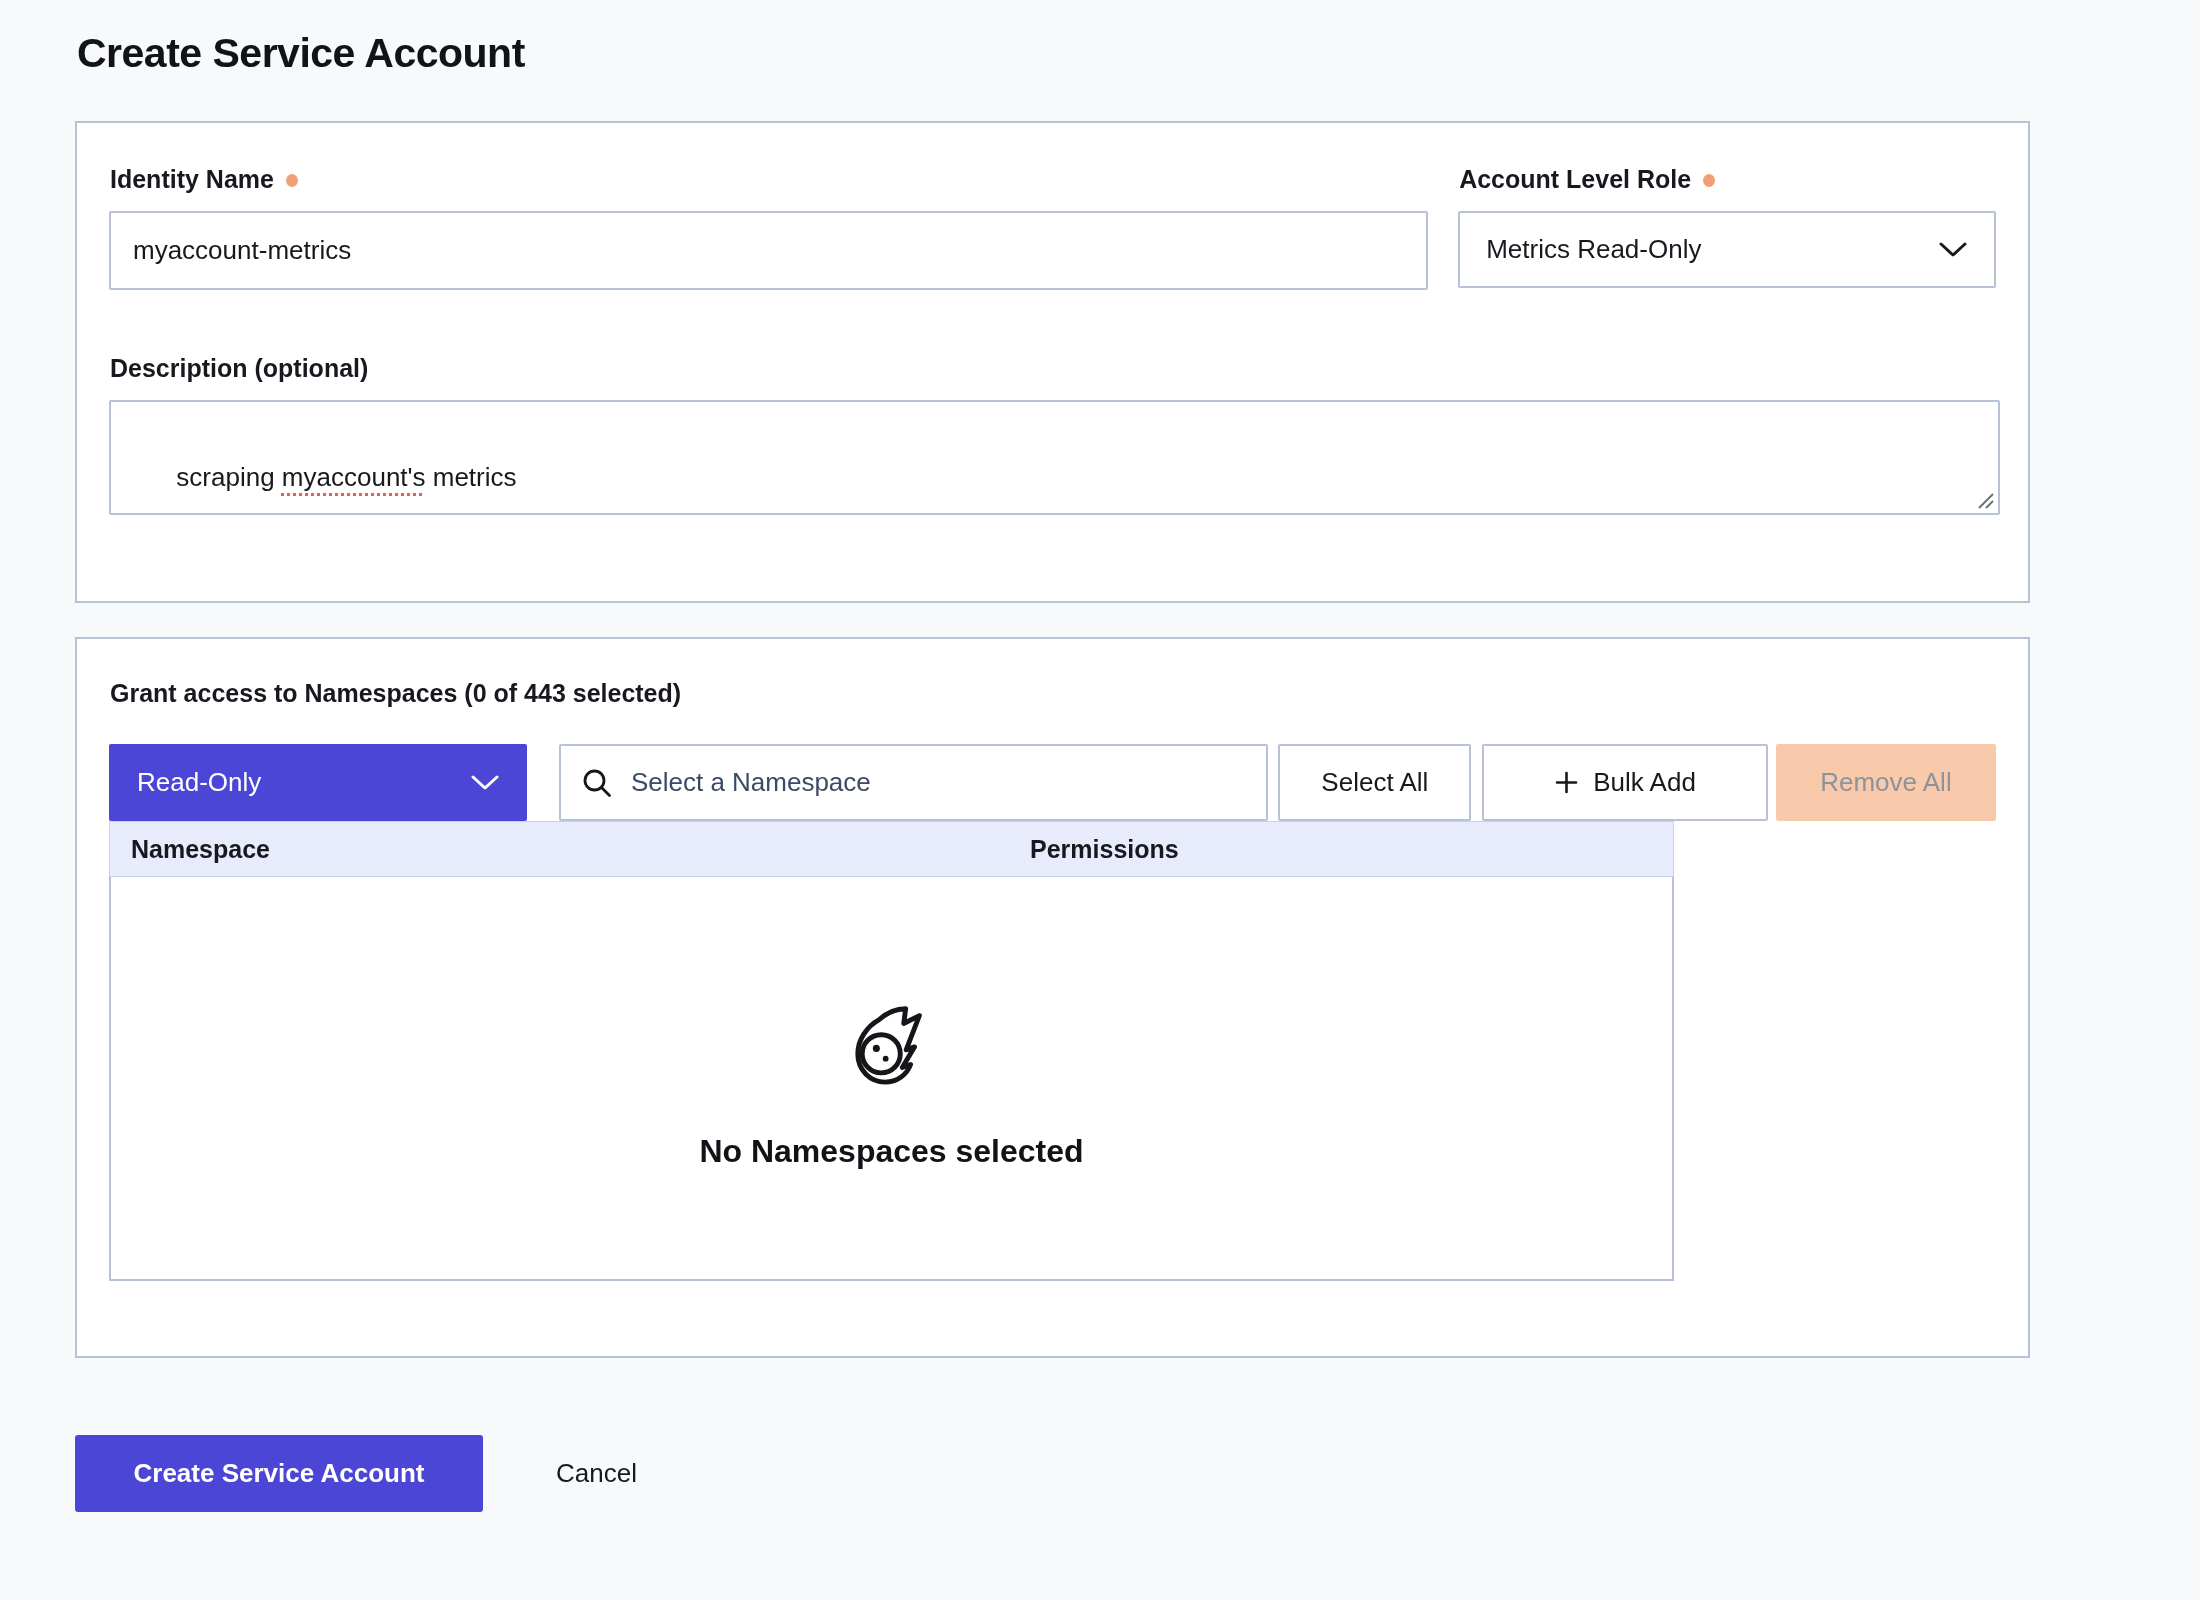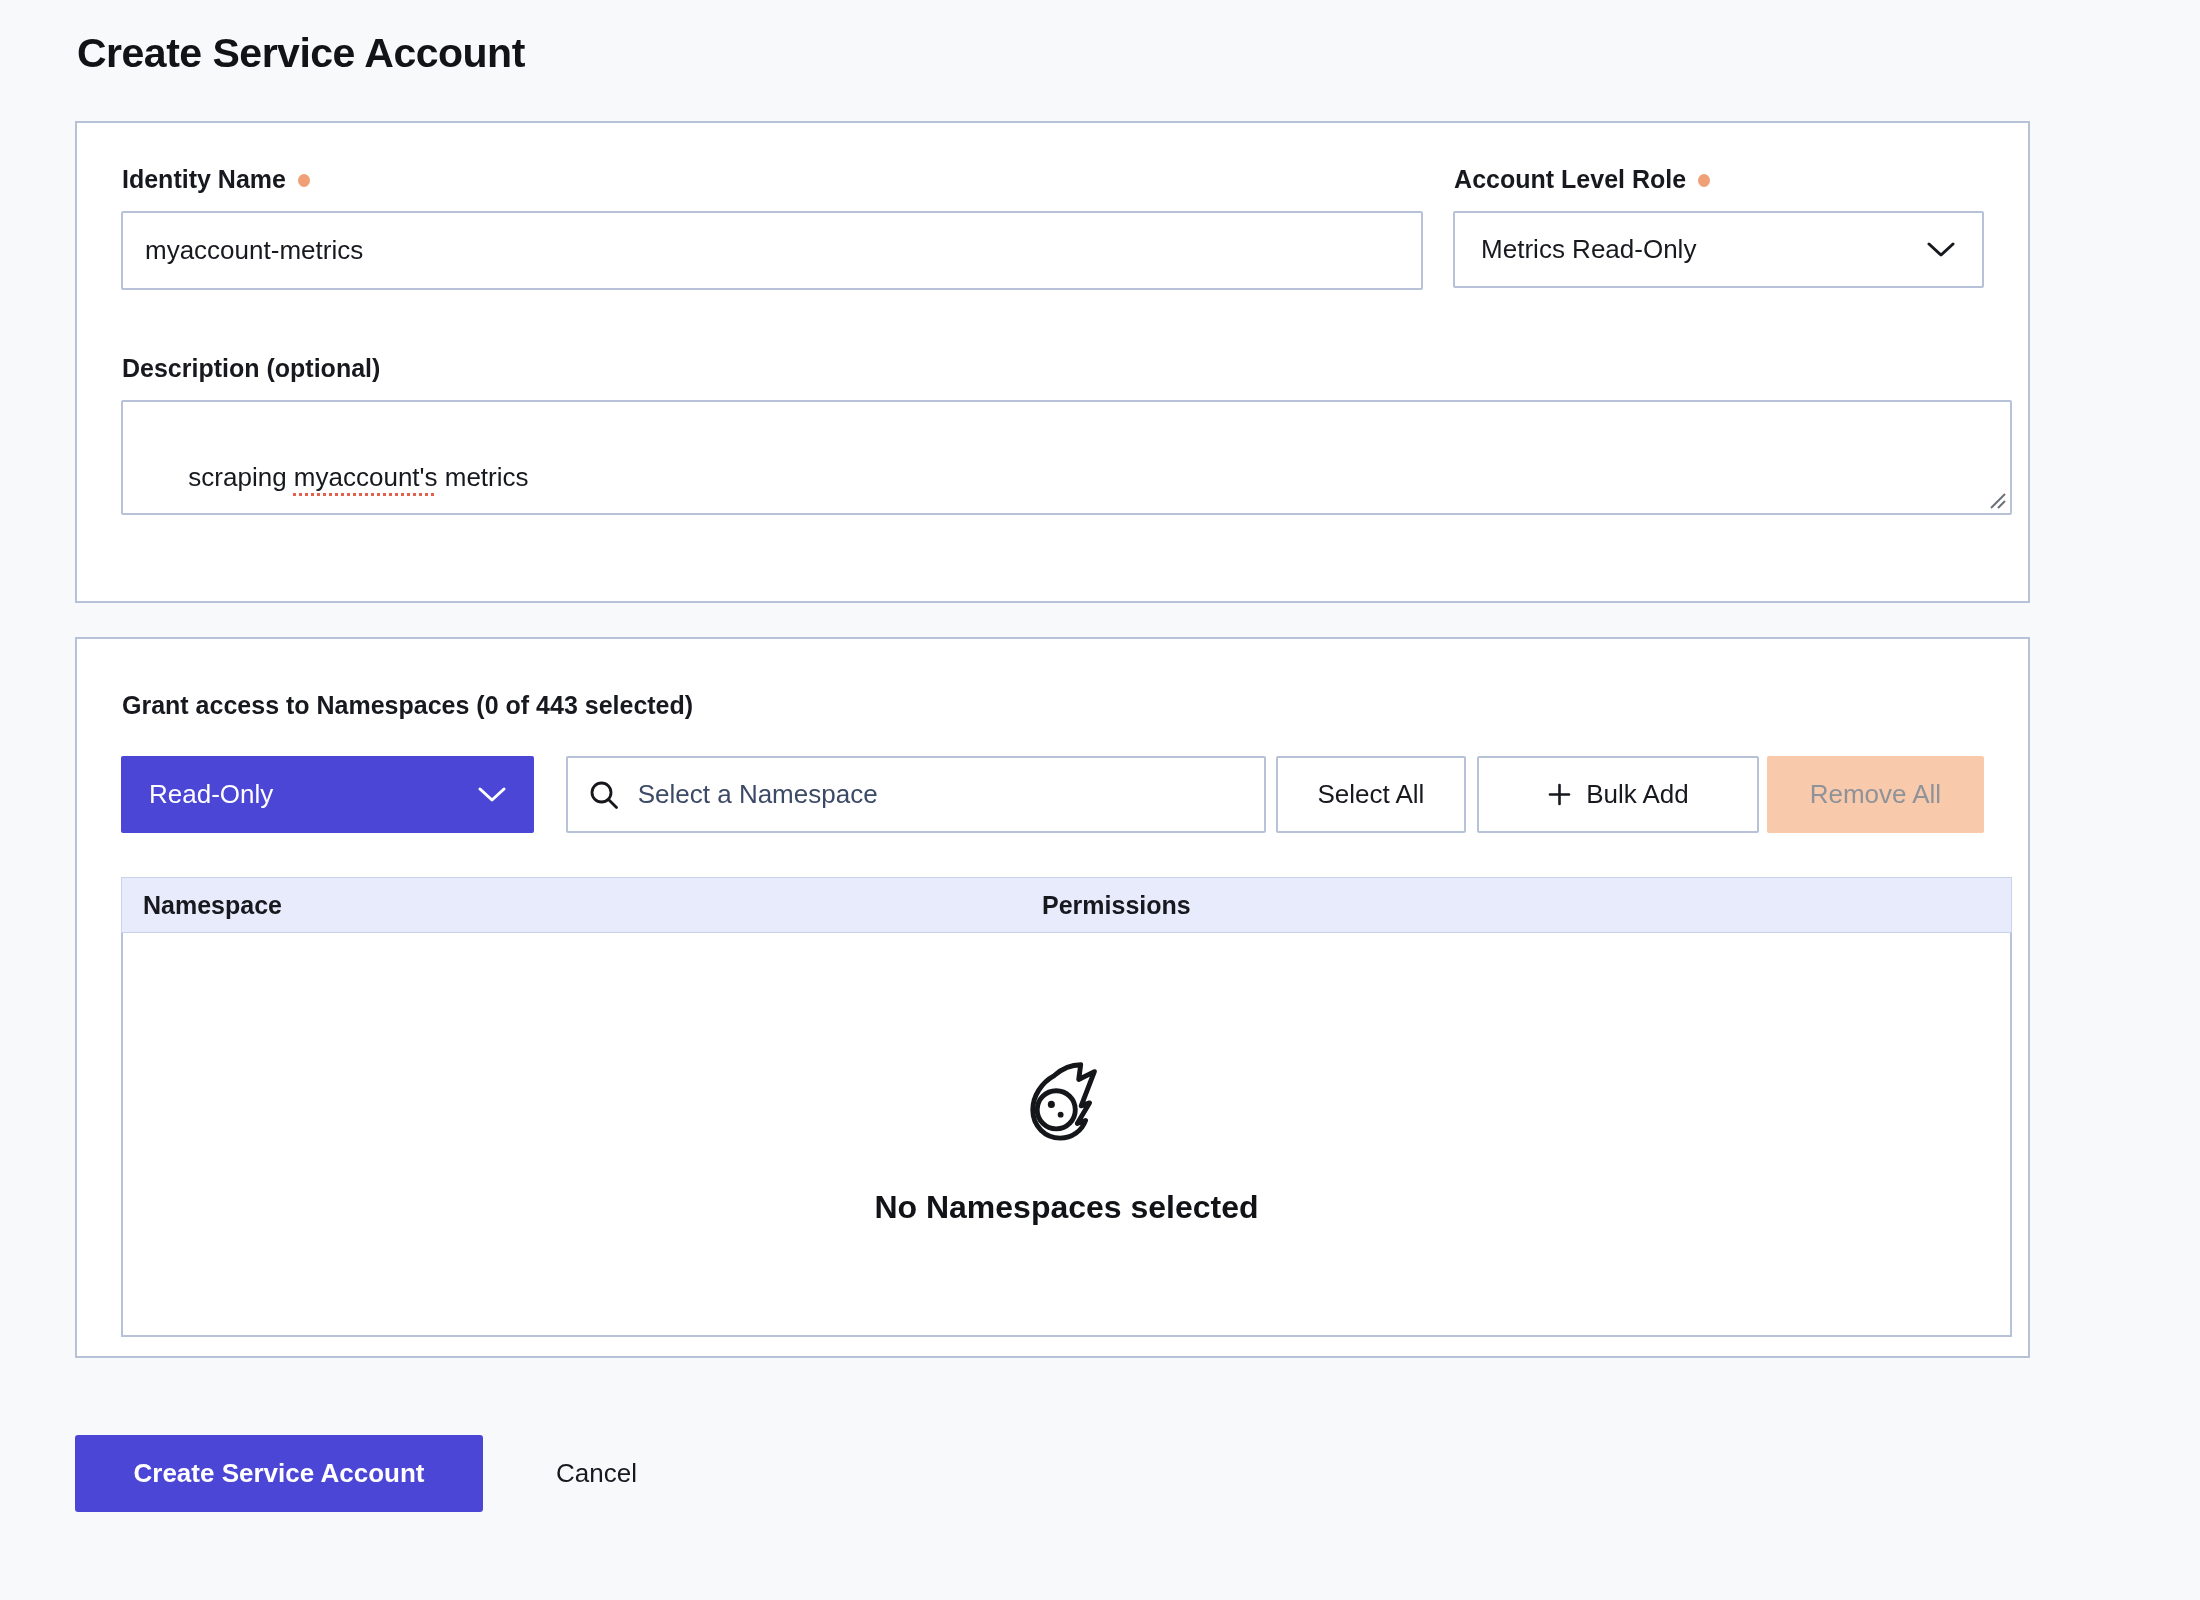--- a/index.html
+++ b/index.html
@@ -9,21 +9,21 @@
     background:#f8f9fb;
     font-family:"Liberation Sans", sans-serif;
     color:#17191e;
   }
   h1.page-title {
     margin:30px 0 0 77px;
     font-size:41px; font-weight:700; letter-spacing:-0.5px; color:#111317;
   }
   .card {
     width:1955px; margin-left:75px; background:#ffffff;
-    border:2px solid #b7c1d8; padding:44px;
+    border:2px solid #b7c1d8; padding:32px;
   }
   .card-1 { margin-top:44px; height:482px; padding-top:32px; }
   .card-2 { margin-top:34px; height:721px; }
 
   .field-label {
     display:flex; align-items:center; gap:12px;
     font-size:25px; font-weight:700; color:#17191e;
     margin:9px 0 17px 1px; line-height:30px;
   }
   .req-dot { width:12px; height:13px; border-radius:50%; background:#f0a077; margin-top:2px; }
@@ -80,21 +80,21 @@
     border:none; outline:none; flex:1; font-family:"Liberation Sans", sans-serif;
     font-size:26px; color:#17191e; background:transparent;
   }
   .search-wrap input::placeholder { color:#3c4a67; opacity:1; }
   .select-all-btn { margin-left:10px; width:198px; }
   .bulk-add-btn { margin-left:11px; width:293px; gap:14px; }
   .remove-all-btn {
     margin-left:8px; width:226px; background:#f8c9ab; border:none; color:#8e9299; cursor:default;
   }
 
-  .ns-table { margin-top:44px; width:1891px; }
+  .ns-table { width:1565px; }
   .thead {
     height:56px; background:#e7ebfb; border:1px solid #c9d2e8;
     display:flex; align-items:center; font-size:25px; font-weight:700;
   }
   .th-namespace { padding-left:21px; width:920px; }
   .tbody {
     height:404px; background:#fff; border:2px solid #b7c1d8; border-top:none;
     display:flex; flex-direction:column; align-items:center; padding-top:122px;
   }
   .empty-text { margin-top:46px; font-size:32px; font-weight:700; color:#111317; }

